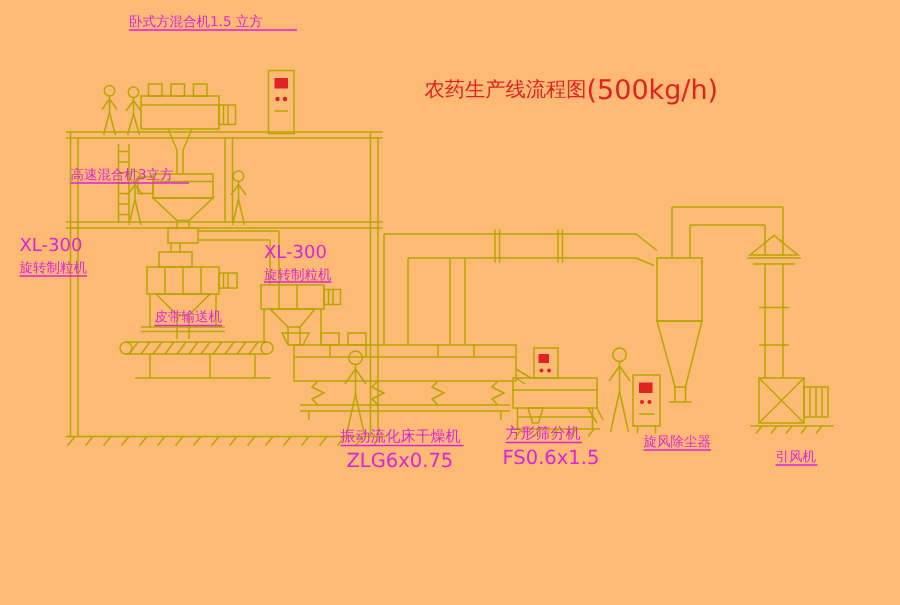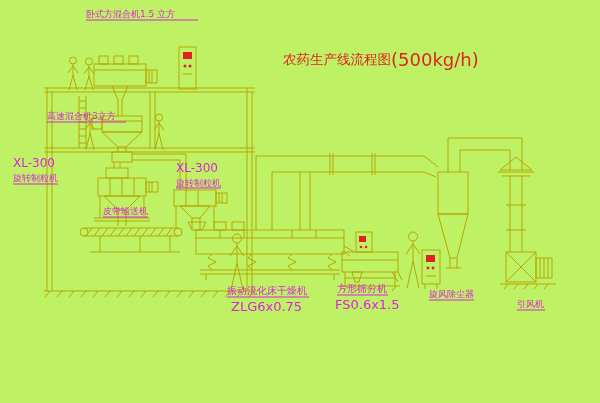--- a/index.html
+++ b/index.html
@@ -1,16 +1,16 @@
 <!DOCTYPE html>
 <html><head>
 <meta charset="utf-8">
 <style>
   html,body{margin:0;padding:0;background:#ffffff;}
-  .stage{position:relative;width:600px;height:403px;background:#bef264;overflow:hidden;
+  .stage{position:relative;width:600px;height:403px;background:#fdba74;overflow:hidden;
          font-family:"DejaVu Sans",sans-serif;text-decoration:underline;}
   svg{position:absolute;left:0;top:0;}
   .ln{stroke:#b5a700;fill:none;stroke-width:1;}
   .magln{stroke:#dd22dd;fill:none;stroke-width:1;}
   .red{fill:#e02222;stroke:none;}
   text{font-family:"DejaVu Sans",sans-serif;}
   text.mag{fill:#dd22dd;}
   text.ttl{fill:#e02222;}
 </style>
 </head>

